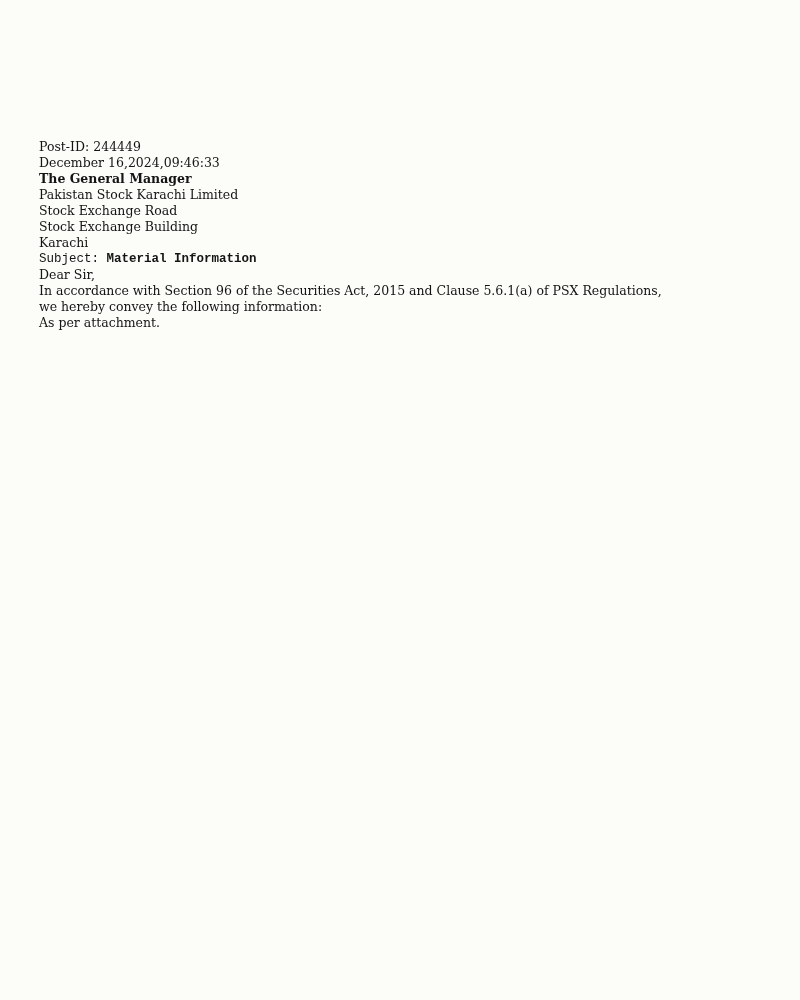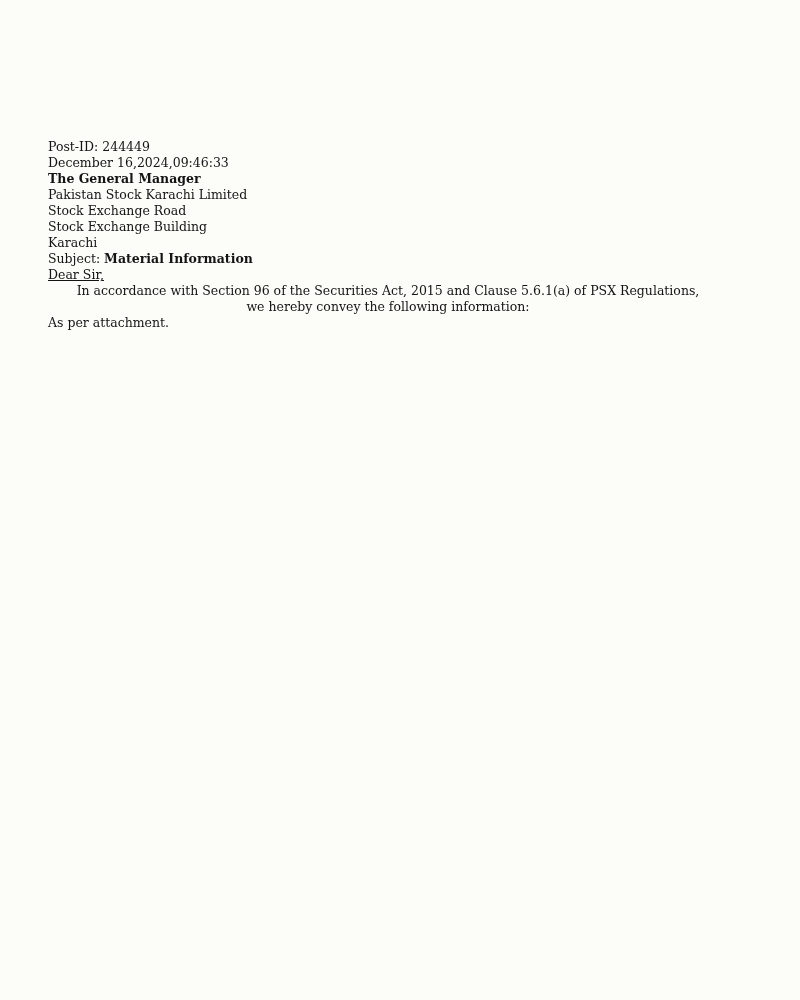--- a/index.html
+++ b/index.html
@@ -8,50 +8,49 @@
   }
   body {
     width: 800px;
     height: 1000px;
     background: #fcfdf8;
     position: relative;
     overflow: hidden;
   }
   .letter {
     position: absolute;
-    left: 48px;
+    left: 39px;
     top: 139px;
     width: 700px;
     font-family: "DejaVu Serif", "Liberation Serif", serif;
     font-size: 12.5px;
     line-height: 16px;
     color: #141414;
   }
   .letter p, .letter div {
     margin: 0;
     padding: 0;
   }
   .bold {
     font-weight: bold;
   }
   .recipient-block {
     margin-top: 19px;
   }
   .subject-line {
     margin-top: 49px;
+    font-family: Liberation Mono, monospace;
   }
   .salutation {
     margin-top: 32px;
-    text-decoration: underline;
   }
   .body-paragraph {
     margin-top: 16px;
     white-space: pre-line;
     max-width: 680px;
-    text-align: center;
   }
   .attachment-note {
     margin-top: 16px;
   }
   .closing {
     margin-top: 48px;
   }
 </style>
 </head>
 <body style="background: rgb(252, 253, 248);">

